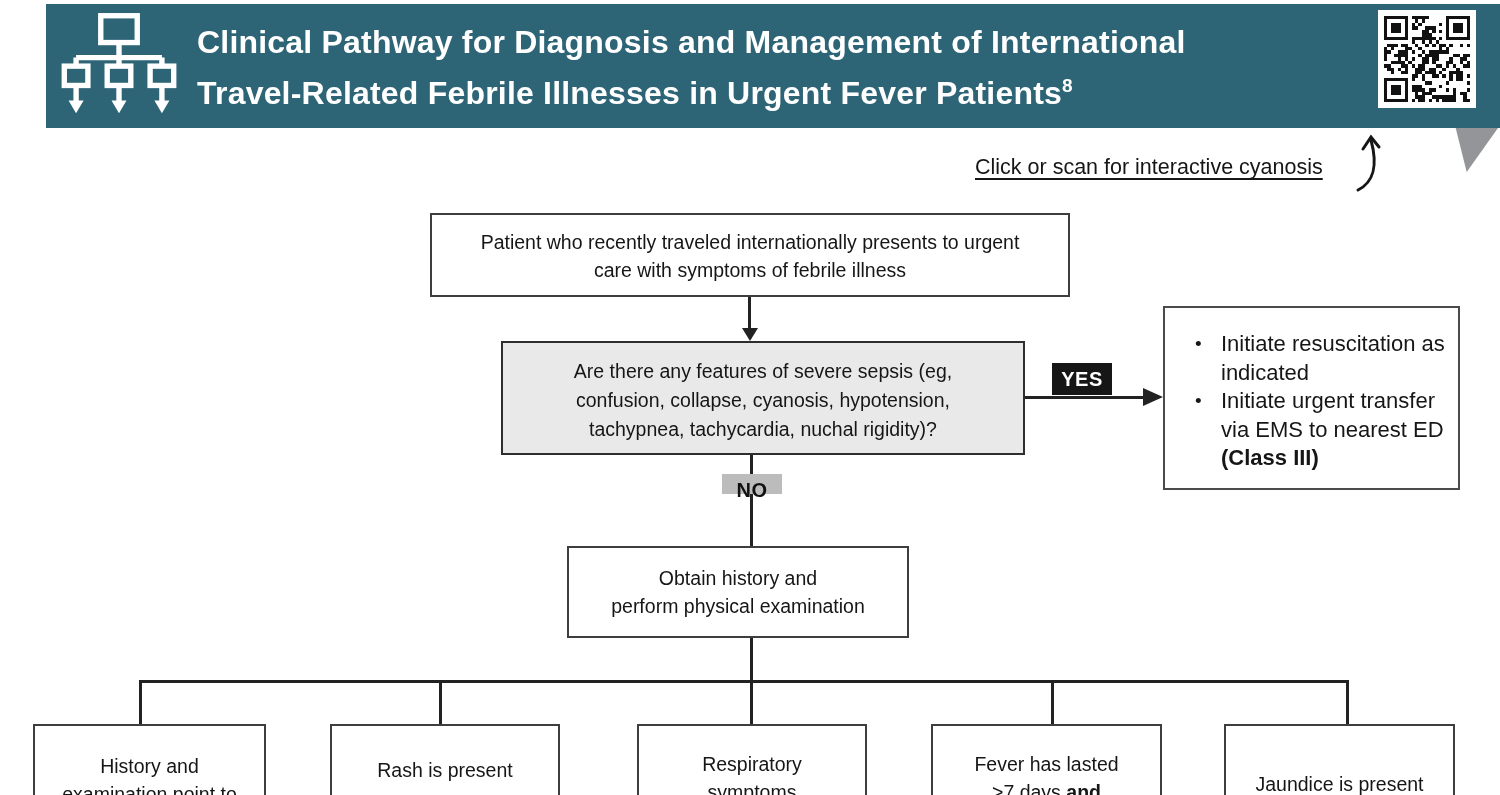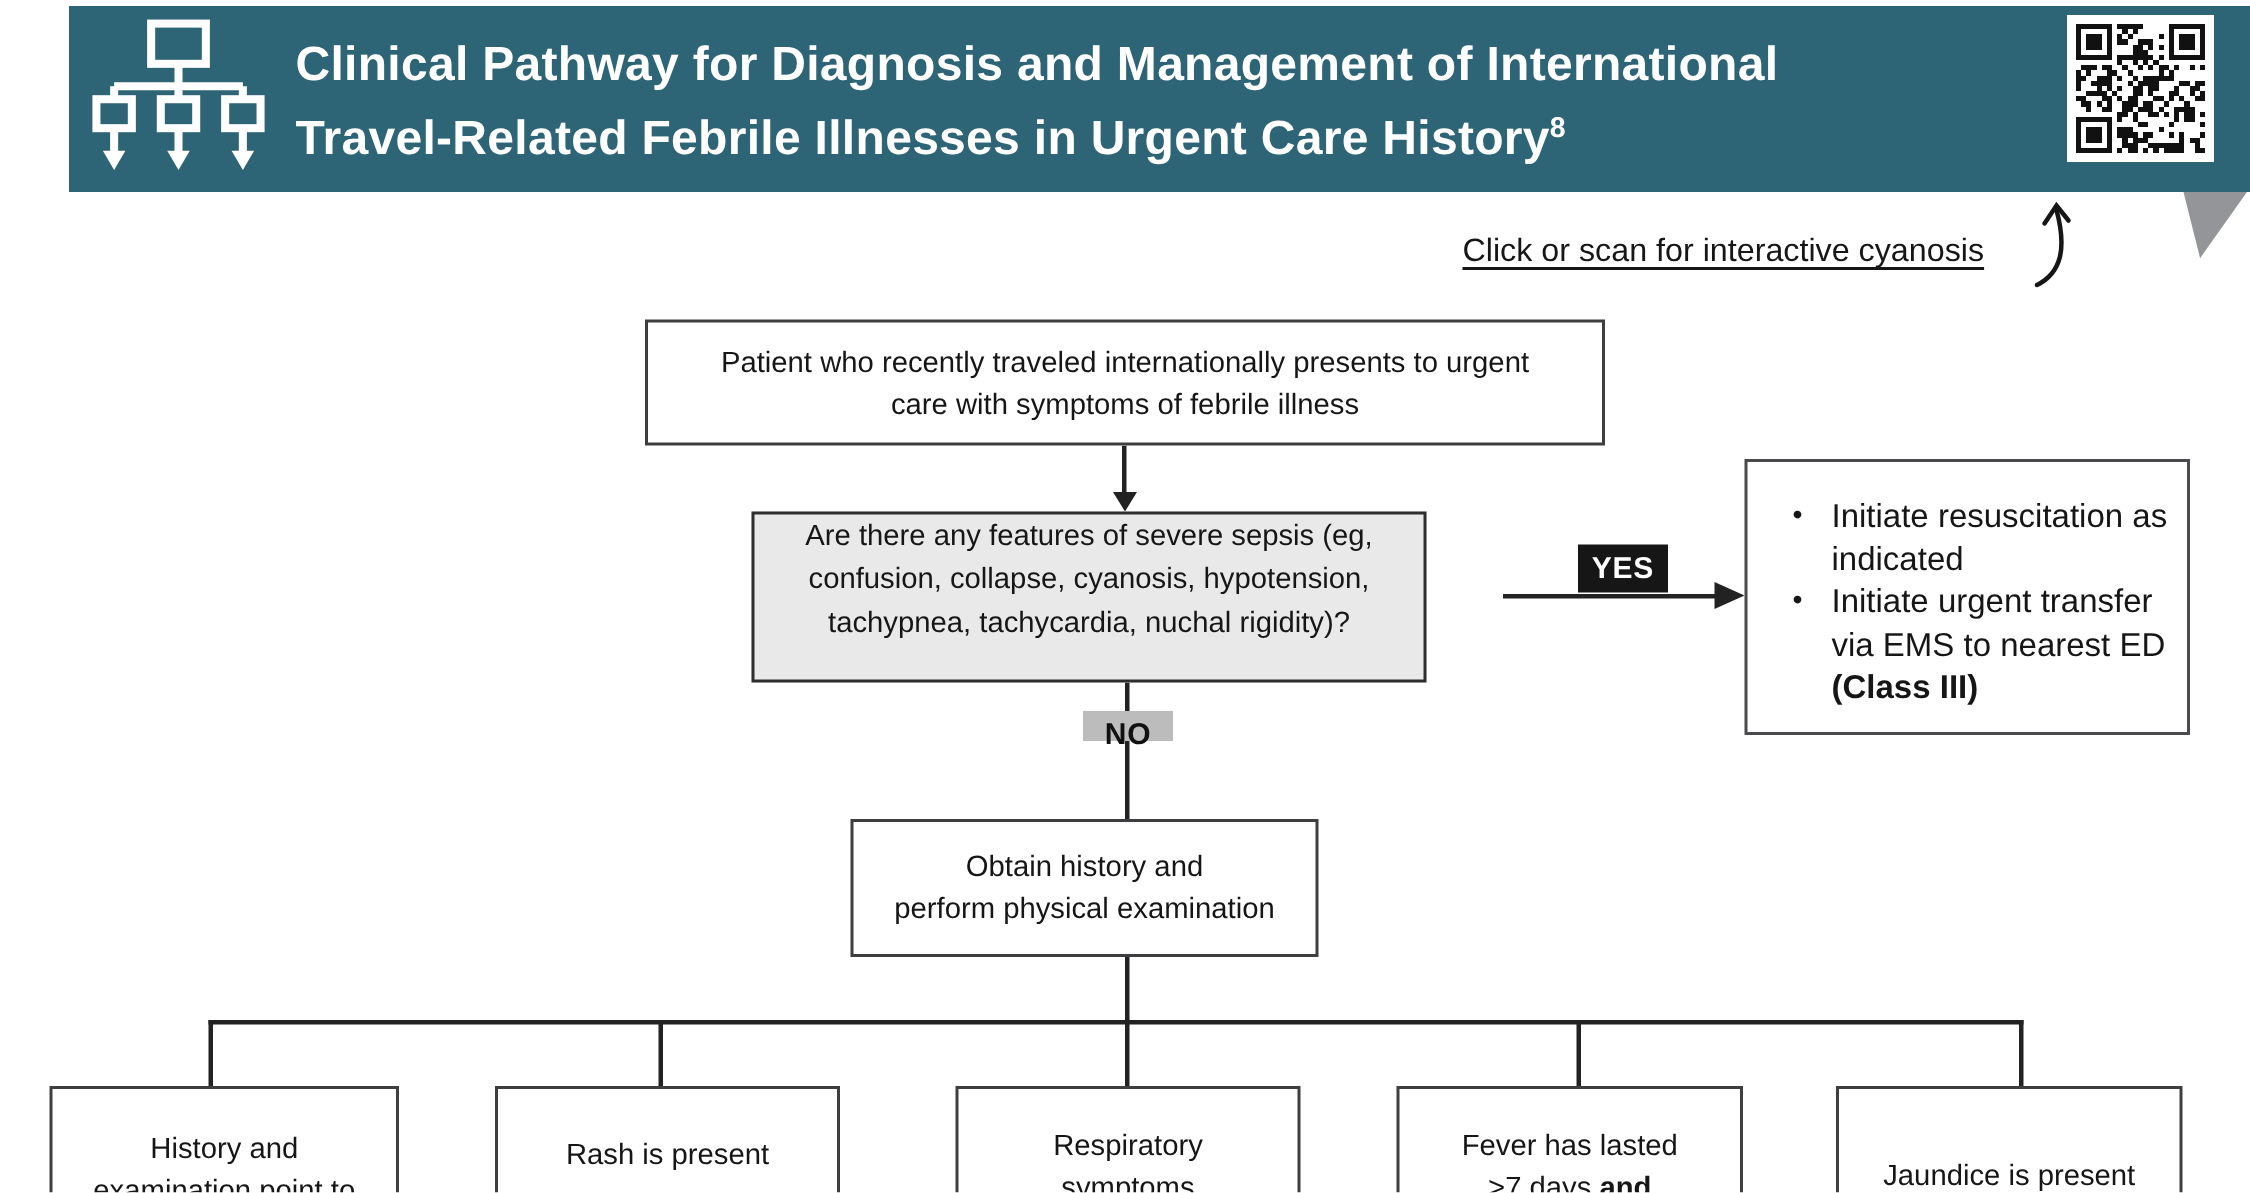--- a/index.html
+++ b/index.html
@@ -47,23 +47,23 @@
   .arrow-down{
     position:absolute;width:0;height:0;
     border-left:8px solid transparent;border-right:8px solid transparent;border-top:13px solid #222222;
   }
   .arrow-right{
     position:absolute;width:0;height:0;
     border-top:9px solid transparent;border-bottom:9px solid transparent;border-left:20px solid #222222;
   }
   
   .n-start{left:430px;top:213px;width:640px;height:84px;padding-top:13px;}
-  .n-sepsis{left:501px;top:341px;width:450px;height:114px;line-height:29px;}
+  .n-sepsis{left:501px;top:341px;width:524px;height:114px;padding-top:14px;line-height:29px;}
   .n-outcome{left:1163px;top:306px;width:297px;height:184px;border-color:#4b4b4d;text-align:left;padding:22px 10px 0 30px;}
-  .n-obtain{left:567px;top:546px;width:312px;height:92px;padding-top:16px;}
+  .n-obtain{left:567px;top:546px;width:342px;height:92px;padding-top:16px;}
   .bullet-item{display:flex;align-items:flex-start;}
   .bullet-item .bullet{width:26px;flex:0 0 26px;font-size:19px;line-height:28.5px;}
   .bullet-item .blines{line-height:28.5px;font-size:22px;}
   .branch{top:724px;height:120px;position:absolute;}
   .b0{left:33px;width:233px;padding-top:26px;}
   .b1{left:330px;width:230px;padding-top:30px;}
   .b2{left:637px;width:230px;padding-top:24px;}
   .b3{left:931px;width:231px;padding-top:24px;}
   .b4{left:1224px;width:231px;padding-top:44px;}
   strong{font-weight:bold;}
@@ -78,21 +78,21 @@
       <rect x="38" y="3" width="34" height="25"></rect>
       <path d="M55 28 V42 M15 42 H95 M15 42 V50 M55 42 V50 M95 42 V50"></path>
       <rect x="4" y="50" width="22" height="18"></rect>
       <rect x="44" y="50" width="22" height="18"></rect>
       <rect x="84" y="50" width="22" height="18"></rect>
       <path d="M15 68 V84 M55 68 V84 M95 68 V84"></path>
       <path d="M8 82 L15 94 L22 82 Z M48 82 L55 94 L62 82 Z M88 82 L95 94 L102 82 Z" fill="#ffffff" stroke="none"></path>
     </svg>
     <div class="banner-title">
       <span>Clinical Pathway for Diagnosis and Management of International</span><br>
-      <span>Travel-Related Febrile Illnesses in Urgent Care History</span><sup>8</sup>
+      <span>Travel-Related Febrile Illnesses in Urgent Fever Patients</span><sup>8</sup>
     </div>
     <div class="qr-frame">
       <svg id="qr" width="86" height="86" viewBox="0 0 25 25" shape-rendering="crispEdges">
           <rect x="8" y="0" width="1" height="1" fill="#111"></rect>
           <rect x="9" y="0" width="1" height="1" fill="#111"></rect>
           <rect x="10" y="0" width="1" height="1" fill="#111"></rect>
           <rect x="11" y="0" width="1" height="1" fill="#111"></rect>
           <rect x="12" y="0" width="1" height="1" fill="#111"></rect>
           <rect x="9" y="1" width="1" height="1" fill="#111"></rect>
           <rect x="11" y="1" width="1" height="1" fill="#111"></rect>

